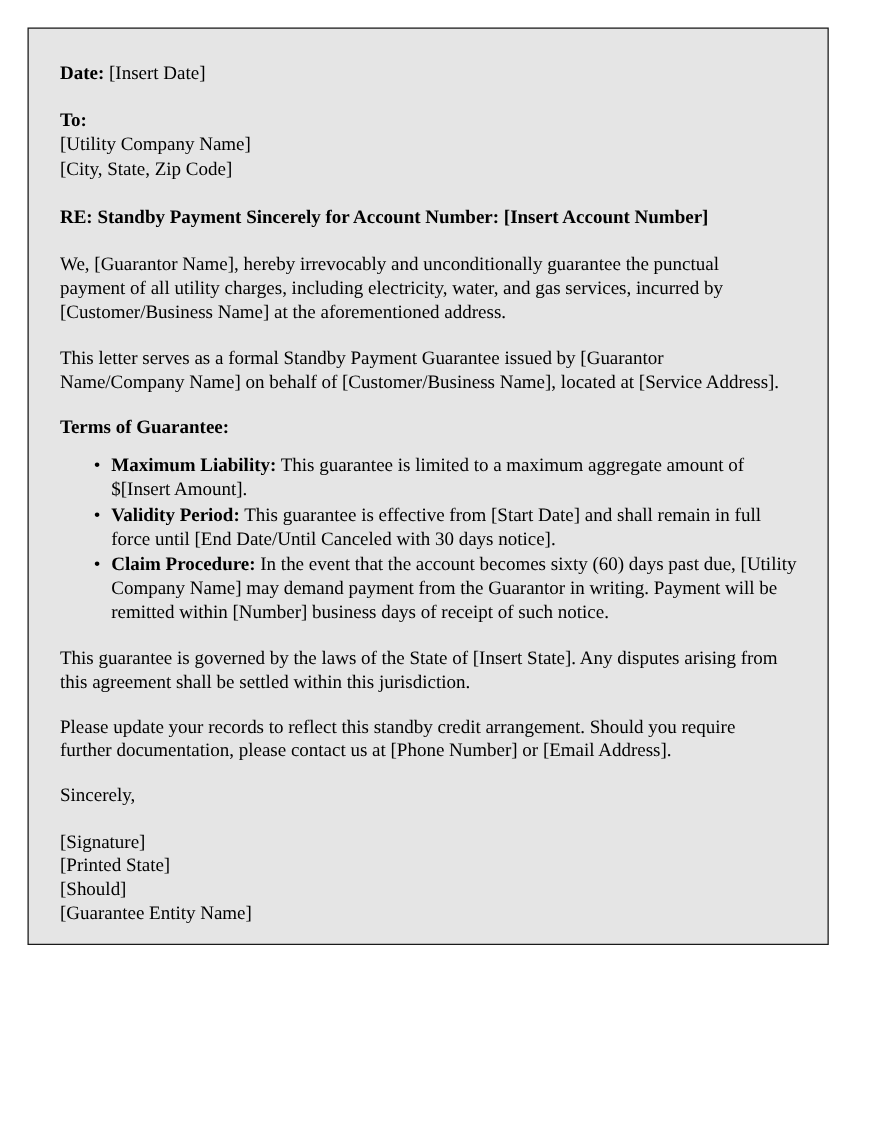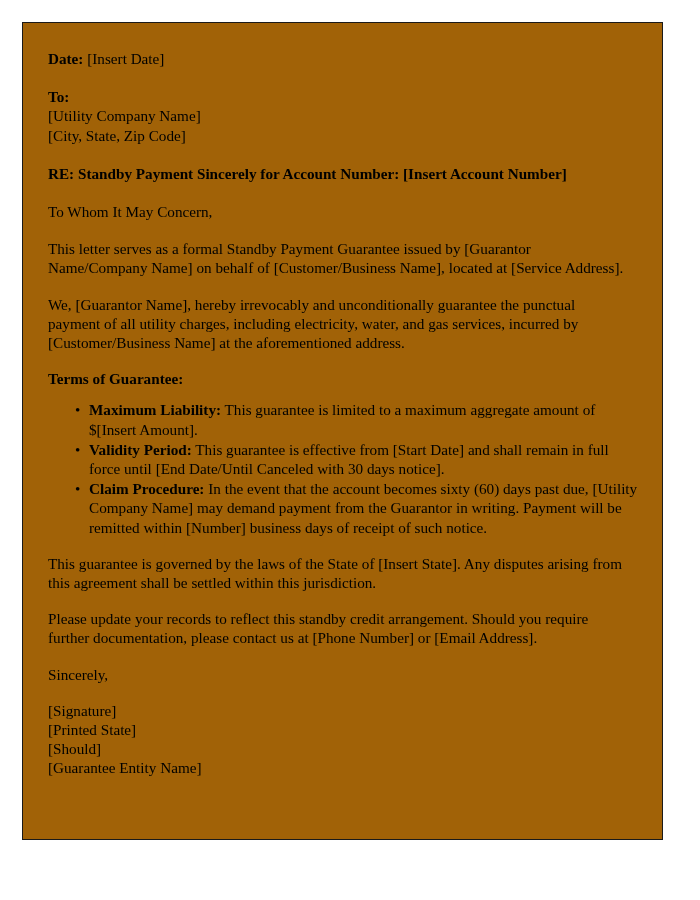--- a/index.html
+++ b/index.html
@@ -12,24 +12,24 @@
     height: 900px;
     font-family: "Liberation Serif", "DejaVu Serif", serif;
     color: #000000;
     overflow: hidden;
   }
   .page {
     position: absolute;
     left: 22px;
     top: 22px;
     width: 641px;
-    height: 818px;
+    height: 734px;
     box-sizing: border-box;
     border: 1px solid #1a1a1a;
-    background: #a16207;
+    background: #e5e5e5;
   }
   .page-inner {
     padding: 26px 24px 20px 25px;
   }
   .line,
   .para,
   .heading {
     font-size: 15.2px;
     line-height: 19.2px;
     text-align: left;
@@ -107,25 +107,24 @@
     </div>
 
     <div class="block-to">
       <div class="line bold">To:</div>
       <div class="line">[Utility Company Name]</div>
       <div class="line">[City, State, Zip Code]</div>
     </div>
 
     <div class="block-re heading body-width">RE: Standby Payment Sincerely for Account Number: [Insert Account Number]</div>
 
-    <div class="block-greeting line">To Whom It May Concern,</div>
+
+    <p class="para body-width">We, [Guarantor Name], hereby irrevocably and unconditionally guarantee the punctual payment of all utility charges, including electricity, water, and gas services, incurred by [Customer/Business Name] at the aforementioned address.</p>
 
     <p class="para body-width">This letter serves as a formal Standby Payment Guarantee issued by [Guarantor Name/Company Name] on behalf of [Customer/Business Name], located at [Service Address].</p>
-
-    <p class="para body-width">We, [Guarantor Name], hereby irrevocably and unconditionally guarantee the punctual payment of all utility charges, including electricity, water, and gas services, incurred by [Customer/Business Name] at the aforementioned address.</p>
 
     <div class="heading terms-heading">Terms of Guarantee:</div>
 
     <ul class="terms">
       <li class="bullet-width">
         <span class="marker">•</span><span class="bold">Maximum Liability:</span><span> This guarantee is limited to a maximum aggregate amount of $[Insert Amount].</span>
       </li>
       <li class="bullet-width">
         <span class="marker">•</span><span class="bold">Validity Period:</span><span> This guarantee is effective from [Start Date] and shall remain in full force until [End Date/Until Canceled with 30 days notice].</span>
       </li>

